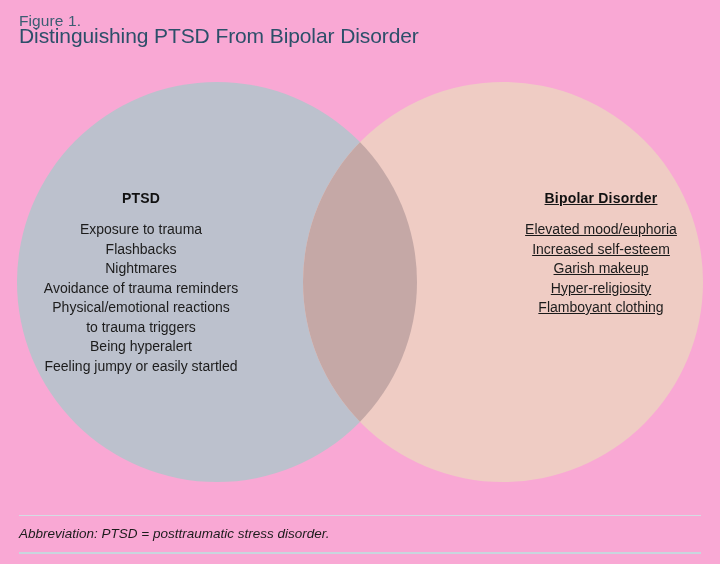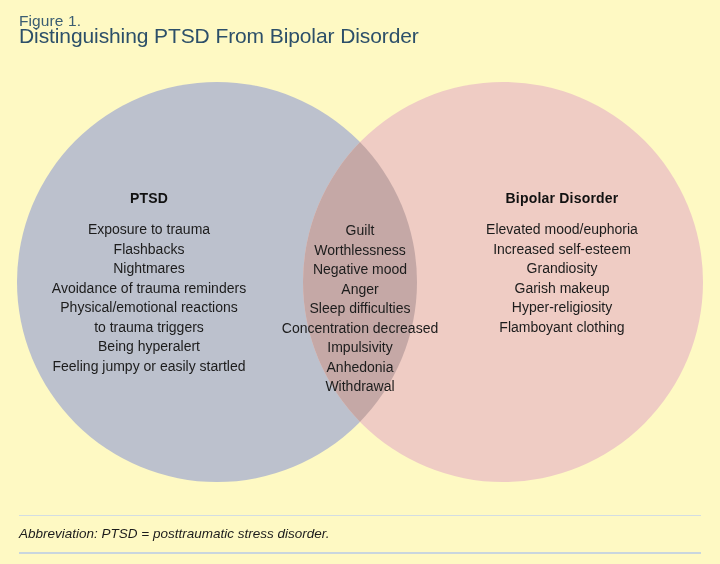--- a/index.html
+++ b/index.html
@@ -64,44 +64,45 @@
   }
   .venn-col .col-heading {
     font-size: 14px;
     font-weight: bold;
     color: #111111;
     margin-bottom: 14px;
     letter-spacing: 0.2px;
   }
   .venn-col .col-list {
     list-style: none;
-    margin: 8px;
+    margin: 14px;
     padding: 0;
   }
   .venn-col .col-list li {
     font-size: 14px;
     line-height: 19.5px;
     color: #1c1c1c;
     white-space: nowrap;
   }
 
   #col-left {
-    left: 26px;
+    left: 18px;
     top: 190px;
     width: 246px;
   }
   #col-center {
     left: 272px;
     top: 213px;
     width: 176px;
   }
   #col-right {
-    left: 443px;
+    left: 482px;
     top: 190px;
     width: 238px;
+    text-decoration: underline;
   }
   #col-center .col-list li {
     line-height: 19.5px;
   }
 
   
   #rule-top {
     position: absolute;
     left: 19px;
     top: 515px;
@@ -123,21 +124,21 @@
     left: 19px;
     top: 552px;
     width: 682px;
     height: 2px;
     background: #c9d6de;
   }
 </style>
 </head>
 <body>
 
-<div id="figure-root" style="background: #fef9c3;">
+<div id="figure-root" style="background: #f9a8d4;">
 
   <div id="fig-label" style="color: rgb(59, 93, 114);">Figure 1.</div>
   <div id="fig-title" style="color: rgb(44, 79, 105);">Distinguishing PTSD From Bipolar Disorder</div>
 
   <div id="venn-stage">
     <svg id="venn-svg" width="720" height="510" viewBox="0 0 720 510">
       <defs>
         <clipPath id="clip-left">
           <circle id="clip-left-circle" cx="217" cy="282" r="200"></circle>
         </clipPath>
@@ -156,40 +157,26 @@
           <li>Flashbacks</li>
           <li>Nightmares</li>
           <li>Avoidance of trauma reminders</li>
           <li>Physical/emotional reactions</li>
           <li>to trauma triggers</li>
           <li>Being hyperalert</li>
           <li>Feeling jumpy or easily startled</li>
         </ul>
     </div>
 
-    <div class="venn-col" id="col-center">
-      <ul class="col-list" id="list-center">
-          <li>Guilt</li>
-          <li>Worthlessness</li>
-          <li>Negative mood</li>
-          <li>Anger</li>
-          <li>Sleep difficulties</li>
-          <li>Concentration decreased</li>
-          <li>Impulsivity</li>
-          <li>Anhedonia</li>
-          <li>Withdrawal</li>
-        </ul>
-    </div>
 
     <div class="venn-col" id="col-right">
       <div class="col-heading">Bipolar Disorder</div>
       <ul class="col-list" id="list-right">
           <li>Elevated mood/euphoria</li>
           <li>Increased self-esteem</li>
-          <li>Grandiosity</li>
           <li>Garish makeup</li>
           <li>Hyper-religiosity</li>
           <li>Flamboyant clothing</li>
         </ul>
     </div>
   </div>
 
   <div id="rule-top"></div>
   <div id="footnote">Abbreviation: PTSD = posttraumatic stress disorder.</div>
   <div id="rule-bottom" style="background: rgb(201, 214, 222);"></div>

